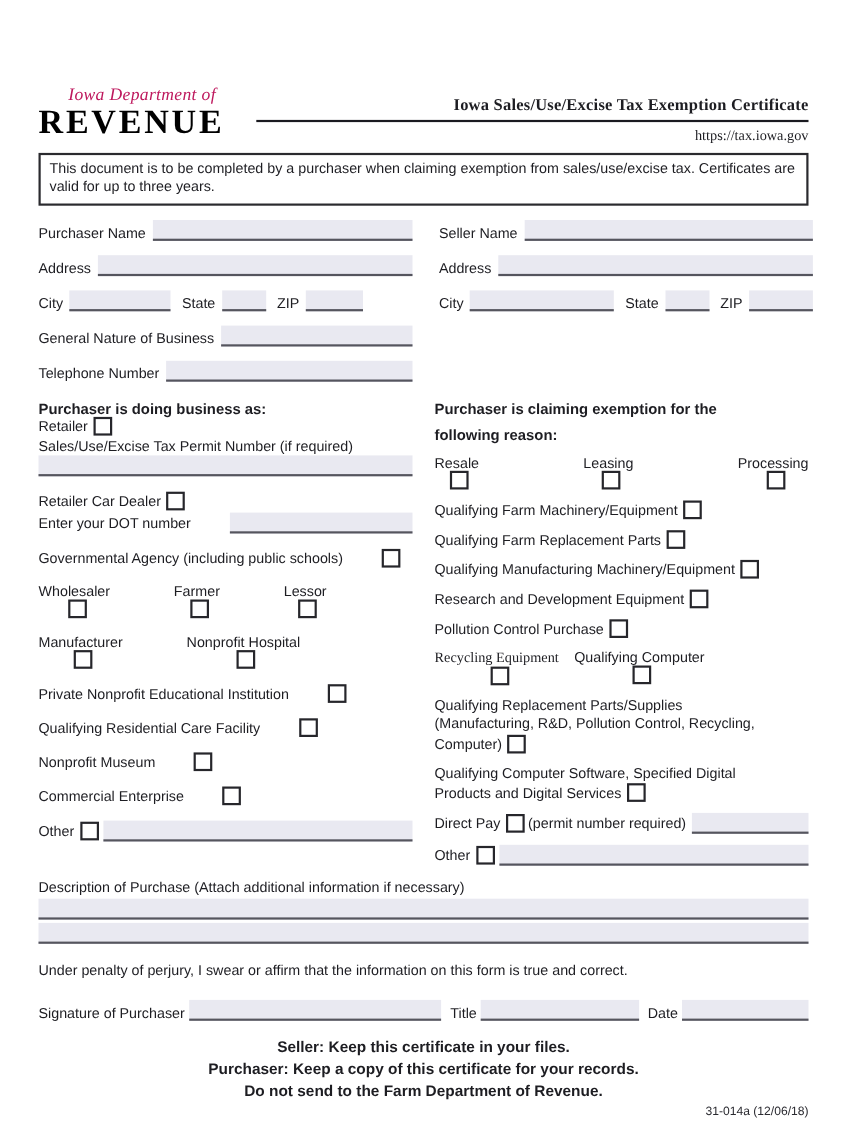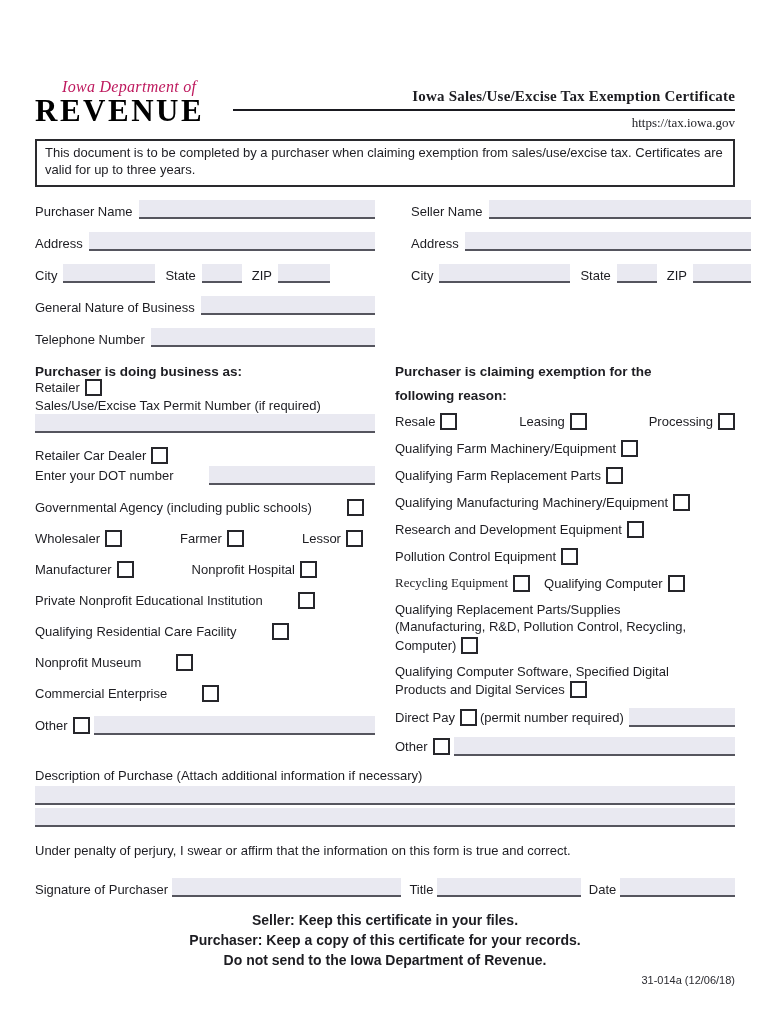--- a/index.html
+++ b/index.html
@@ -17,35 +17,35 @@
   .title-wrap{flex:1;padding-top:10px;font-family:Liberation Serif, serif;}
   .doc-title{font-size:15px;font-weight:bold;text-align:right;padding-bottom:4px;
     border-bottom:2.5px solid #1a1a20;letter-spacing:.2px;}
   .doc-url{text-align:right;font-size:13px;padding-top:4px;}
 
   
   .notice{border:2px solid #2a2a2e;padding:4px 8px 6px;font-size:13px;line-height:1.3;
     margin-bottom:13px;}
 
   
-  .topgrid{display:flex;gap:36px;margin-bottom:4px;}
+  .topgrid{display:flex;gap:24px;margin-bottom:4px;}
   .tcol{width:340px;flex:none;}
   .frow{display:flex;align-items:flex-end;margin-bottom:13px;}
   .lbl{white-space:nowrap;padding-right:6px;}
   .ml{margin-left:10px;}
   .field{background:#e9e9f1;border-bottom:2px solid #55555e;height:17px;display:inline-block;}
   .fill{flex:1;}
   .w92{width:92px;} .w40{width:40px;} .w52{width:52px;} .w58{width:58px;}
 
   
   .midgrid{display:flex;gap:20px;}
   .mcol{width:340px;flex:none;}
   .mhead{font-weight:bold;font-size:13.5px;}
   .mrow{display:flex;align-items:center;}
-  .pair{display:flex;align-items:center;}
+  .pair{display:flex;align-items:center;flex-direction:column;}
   .pr28{margin-right:28px;}
   .pr14{margin-right:14px;font-family:Liberation Serif, serif;}
   .spread{justify-content:space-between;}
   .cb{width:13px;height:13px;border:2px solid #26262b;background:#fff;display:inline-block;
     margin-left:5px;flex:none;}
   .mb1{margin-bottom:1px;} .mb2{margin-bottom:2px;} .mb3{margin-bottom:3px;}
   .mb9{margin-bottom:9px;} .mb10{margin-bottom:10px;} .mb12{margin-bottom:0;}
   .mb14{margin-bottom:14px;gap:30px;}
   .blockfield{display:block;width:100%;height:17px;}
 
@@ -239,21 +239,21 @@
         <span>Qualifying Manufacturing Machinery/Equipment</span>
         <span class="cb"></span>
       </div>
 
       <div class="mrow mb10">
         <span>Research and Development Equipment</span>
         <span class="cb"></span>
       </div>
 
       <div class="mrow mb10">
-        <span>Pollution Control Equipment</span>
+        <span>Pollution Control Purchase</span>
         <span class="cb"></span>
       </div>
 
       <div class="mrow mb10">
         <span class="pair pr14">
           <span>Recycling Equipment</span>
           <span class="cb"></span>
         </span>
         <span class="pair">
           <span>Qualifying Computer</span>
@@ -302,18 +302,18 @@
     <span class="field sig1"></span>
     <span class="lbl ml">Title</span>
     <span class="field sig2"></span>
     <span class="lbl ml">Date</span>
     <span class="field sig3"></span>
   </div>
 
   <div class="fcenter">
     <div>Seller: Keep this certificate in your files.</div>
     <div>Purchaser: Keep a copy of this certificate for your records.</div>
-    <div>Do not send to the Iowa Department of Revenue.</div>
+    <div>Do not send to the Farm Department of Revenue.</div>
   </div>
 
   <div class="formnum">31-014a (12/06/18)</div>
 
 </div>
 
 </body></html>

